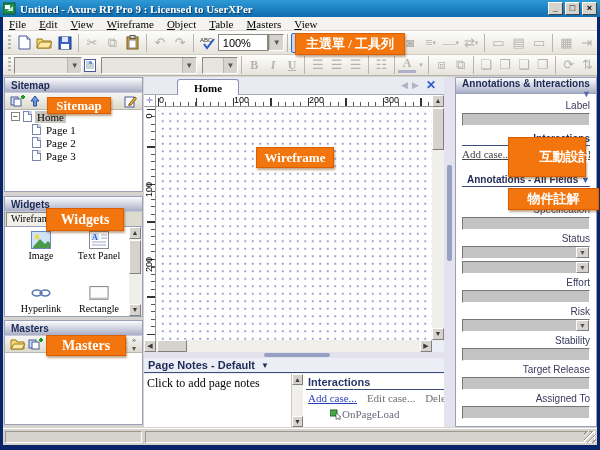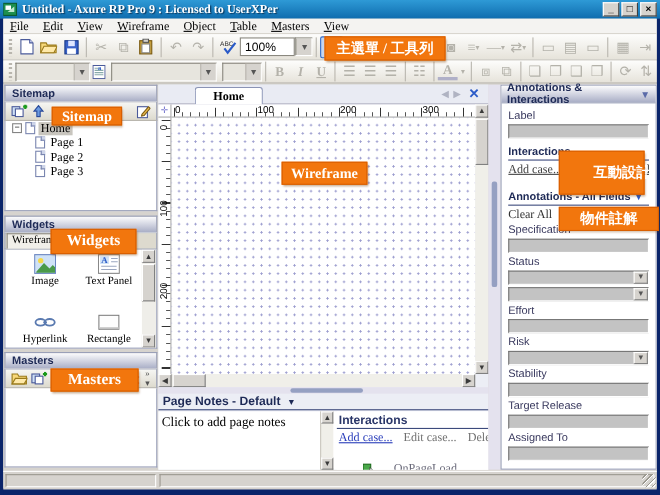--- a/index.html
+++ b/index.html
@@ -141,28 +141,28 @@
   #note-text { position:absolute; left:3px; top:2px; font-size:12px; color:#000; }
   #notes-scroll { position:absolute; left:147px; top:0; width:12px; height:53px; background:#f0efe9;
     border-left:1px solid #c9c6be; }
   #notes-inter { position:absolute; left:162px; top:0; width:138px; height:53px; background:#fff;
     font-size:11px; overflow:hidden; }
   #notes-inter .ihead { font-family:"Liberation Sans",sans-serif; font-weight:bold; color:#2a3668;
     border-bottom:1px solid #3c4a7c; padding:2px 0 1px 2px; }
   .linkrow { display:flex; gap:10px; padding:2px 0 0 2px; white-space:nowrap; }
   .link-live { color:#2b3fbb; text-decoration:underline; }
   .link-dim  { color:#707070; }
-  #event-row { display:flex; align-items:center; gap:16px; padding:4px 0 0 24px; color:#6a6a7a;margin-top:12px; }
+  #event-row { display:flex; align-items:center; gap:0; padding:4px 0 0 24px; color:#6a6a7a; }
 
   
   #rightcol .phead2 { height:16px; background:linear-gradient(to bottom,#fcfcfd,#a9aec6);
     font-family:"Liberation Sans",sans-serif; font-size:10px; font-weight:bold; color:#1e2a56;
-    display:flex; align-items:center; padding:0 5px; border-bottom:1px solid #9aa0b8; }
+    display:flex; align-items:center; padding:0 5px; border-bottom:1px solid #9aa0b8;flex-direction:column; }
   #rightcol .phead2 .caret { margin-left:auto; color:#5a6aa8; font-size:9px; }
-  #rp-body { padding:3px 6px; font-family:"Liberation Sans",sans-serif; font-size:10px; color:#39395e; }
+  #rp-body { padding:3px 6px; font-family:"Liberation Sans",sans-serif; font-size:10px; color:#39395e;text-align:right; }
   .rp-label { margin-top:3px; }
   .rp-input { height:13px; background:#c3c3c3; border:1px solid; border-color:#777 #fff #fff #777;
     margin-top:2px; position:relative; }
   .rp-input .dd { position:absolute; right:0; top:0; width:13px; height:11px; background:#d6d3ce;
     border:1px solid; border-color:#fff #808080 #808080 #fff; font-size:7px; color:#555;
     display:flex; align-items:center; justify-content:center; }
   .rp-section { font-weight:bold; color:#1e2a56; border-bottom:1px solid #3c4a7c; margin-top:7px; padding-bottom:1px; }
   .rp-links { font-family:"Liberation Serif",serif; font-size:11px; white-space:nowrap; overflow:hidden;
     padding-top:2px; display:flex; gap:8px; }
   .rp-link { color:#444; text-decoration:underline; }

